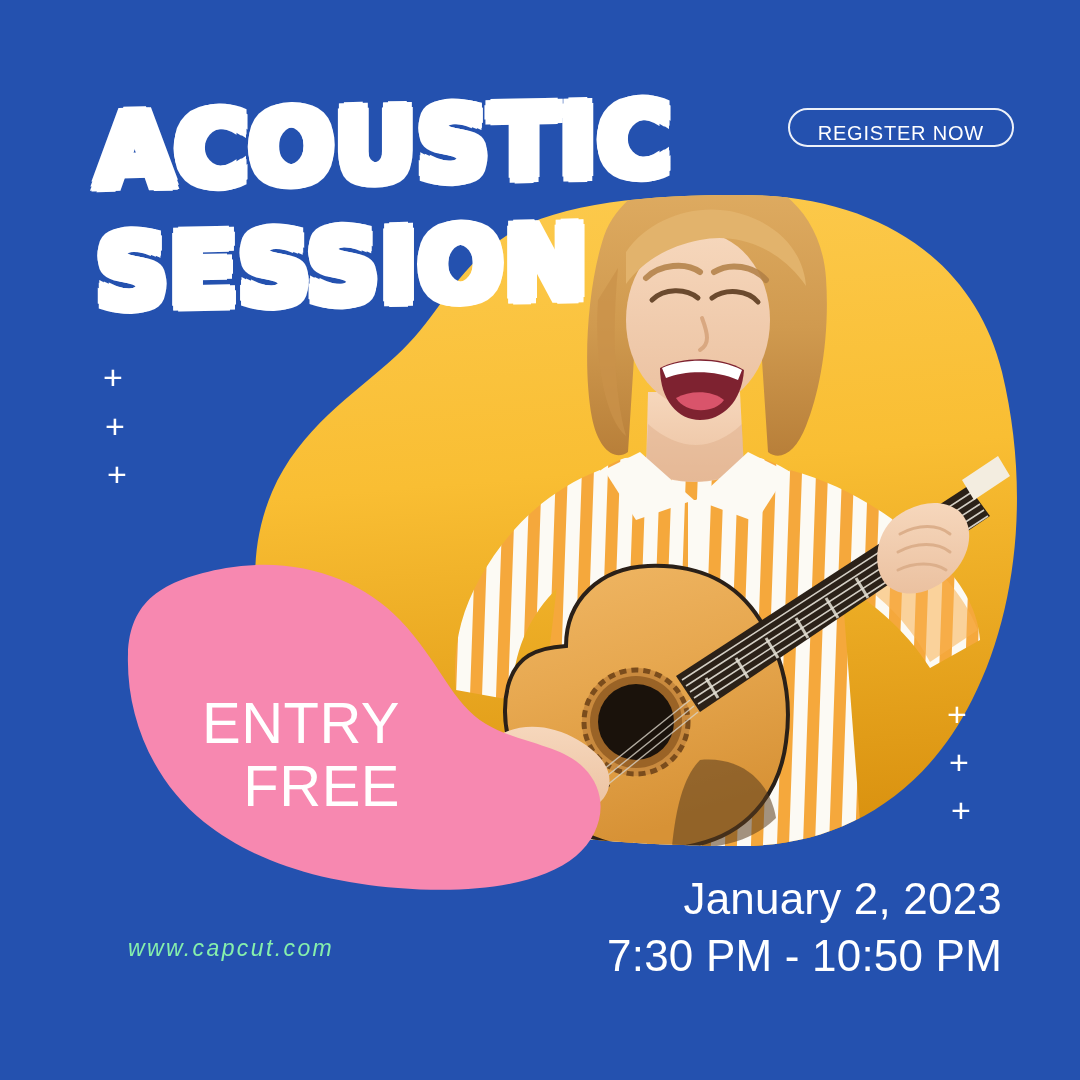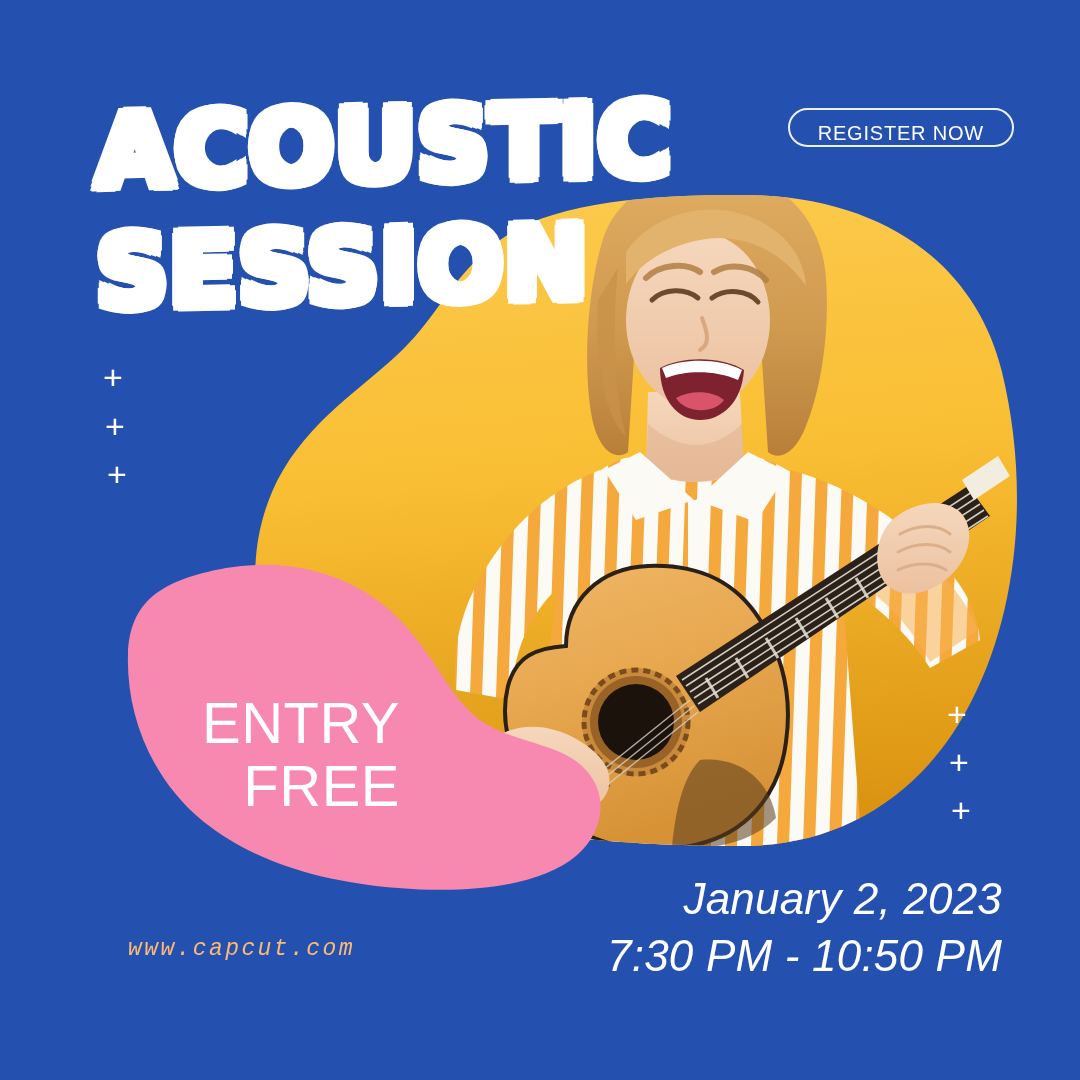--- a/index.html
+++ b/index.html
@@ -68,33 +68,31 @@
 
   
   .event-info{
     position:absolute;right:78px;bottom:96px;
     color:#ffffff;
     text-align:right;
     font-size:44px;
     line-height:1.28;
     letter-spacing:.2px;
     z-index:8;
-    font-style:italic;
   }
   .event-info span{display:block;}
 
   
   .website{
     position:absolute;left:128px;bottom:118px;
-    color:#fdba74;
+    color:#86efac;
     font-style:italic;
     font-size:23px;
     letter-spacing:2.4px;
     z-index:8;
-    font-family:Liberation Mono, monospace;
   }
 
   
   .plus{
     position:absolute;
     color:#ffffff;
     font-size:34px;
     line-height:1;
     font-weight:400;
     z-index:8;

